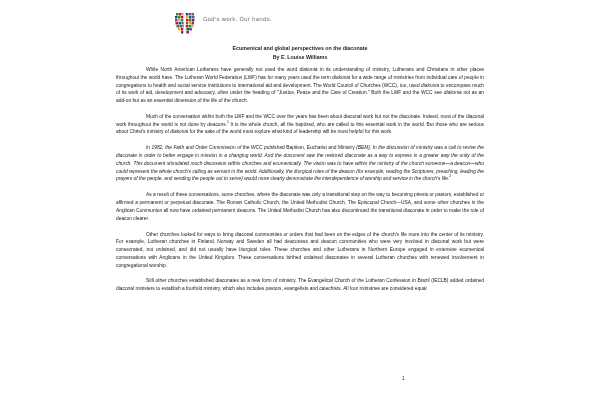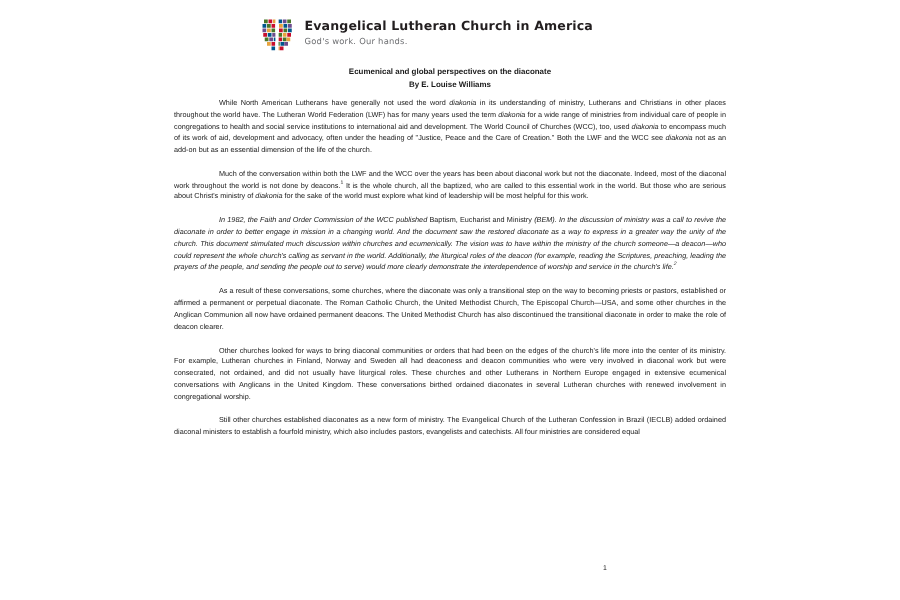--- a/index.html
+++ b/index.html
@@ -176,21 +176,20 @@
           <rect x="20" y="38" width="5" height="5" fill="#e8a33d"></rect>
           <rect x="25" y="38" width="5" height="5" fill="#c8102e"></rect>
 
           <rect x="19.2" y="0" width="4.2" height="46" fill="#ffffff"></rect>
           <rect x="0" y="18.2" width="44" height="2.2" fill="#ffffff" opacity="0"></rect>
         </g>
       </svg>
     </div>
 
     <div class="letterhead-text">
-      <div class="org-name">Evangelical Lutheran Church in America</div>
       <div class="tagline">God's work. Our hands.</div>
     </div>
   </div>
 
   <div class="doc-title">
     <span class="line">Ecumenical and global perspectives on the diaconate</span>
     <span class="line">By E. Louise Williams</span>
   </div>
 
   <div class="body-copy">

